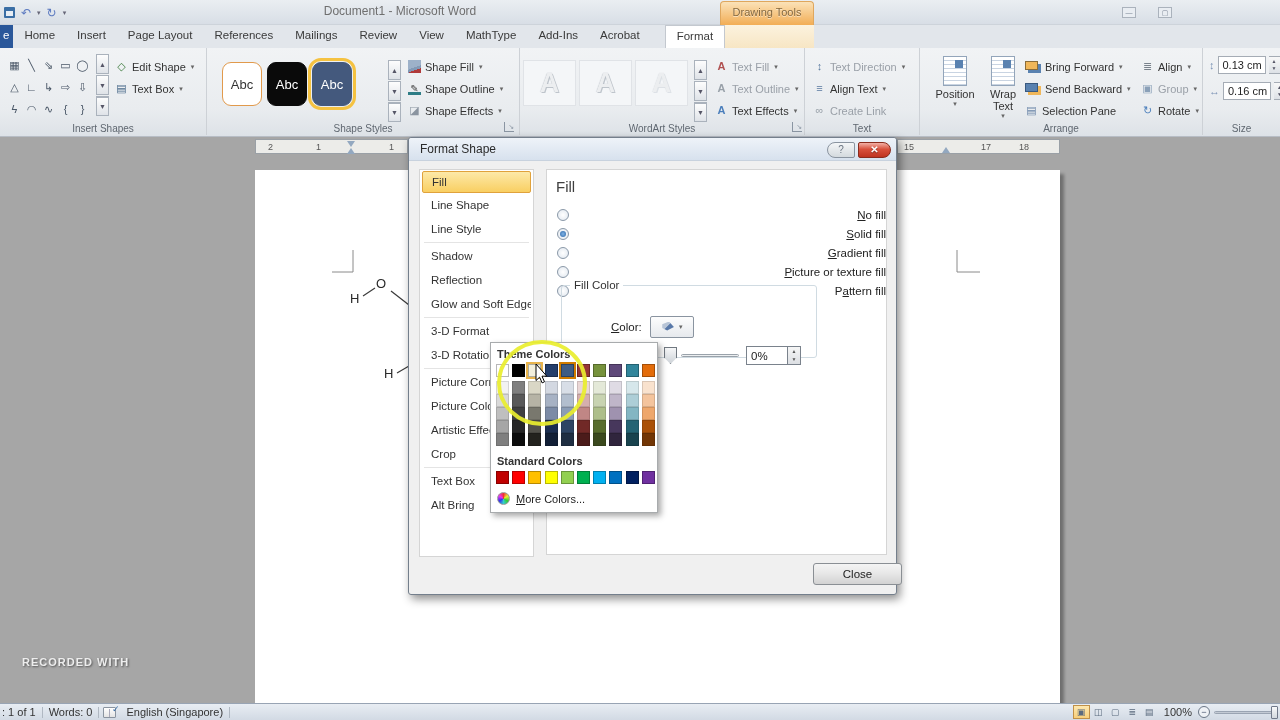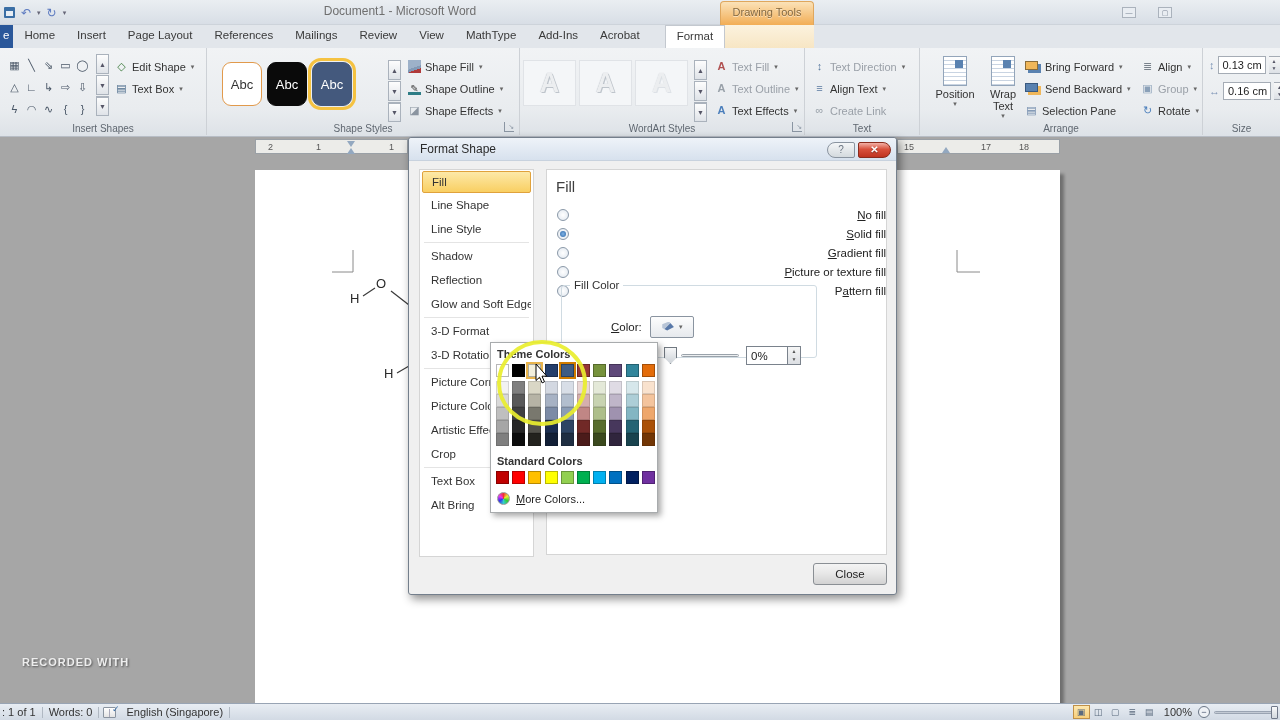--- a/index.html
+++ b/index.html
@@ -140,21 +140,21 @@
     clip-path:polygon(10% 25%,62% 0,100% 50%,48% 82%,10% 60%);}
   .tthumb{position:absolute;left:255px;top:209px;width:13px;height:17px;border:1px solid #707880;
     background:linear-gradient(#f6f7f8,#cfd4d9);clip-path:polygon(0 0,100% 0,100% 62%,50% 100%,0 62%);}
   .ttrack{position:absolute;left:272px;top:216px;width:58px;height:3px;background:#eceff1;
     border:1px solid #9aa2aa;border-radius:2px;}
   .tspinbox{position:absolute;left:337px;top:208px;width:42px;height:19px;border:1px solid #7a828c;
     background:#fff;display:flex;align-items:center;padding-left:4px;color:#222;}
   .tspinner{position:absolute;left:379px;top:208px;width:13px;height:19px;border:1px solid #7a828c;
     border-left:none;background:linear-gradient(#f6f6f6,#dcdfe3);display:flex;flex-direction:column;
     align-items:center;justify-content:center;font-size:5px;color:#555;line-height:1.5;}
-  .closebtn{position:absolute;left:404px;top:425px;width:74px;height:22px;border:1px solid #8a8f94;
+  .closebtn{position:absolute;left:404px;top:425px;width:89px;height:22px;border:1px solid #8a8f94;
     border-radius:3px;background:linear-gradient(#f4f4f4,#e8e8e8 45%,#d2d2d2);display:flex;align-items:center;
     justify-content:center;font-size:11.5px;color:#222;}
 
   
   .popup{position:absolute;left:490px;top:342px;width:168px;z-index:30;background:#fff;
     border:1px solid #a8abad;box-shadow:3px 3px 6px rgba(0,0,0,.35);padding:3px 5px 5px 5px;font-size:11px;}
   .plabel{font-weight:bold;color:#333;padding:2px 0 4px 1px;}
   .prow{display:flex;gap:3.2px;}
   .prow.main{margin-bottom:4px;}
   .sw{width:13px;height:13px;flex:0 0 13px;}

